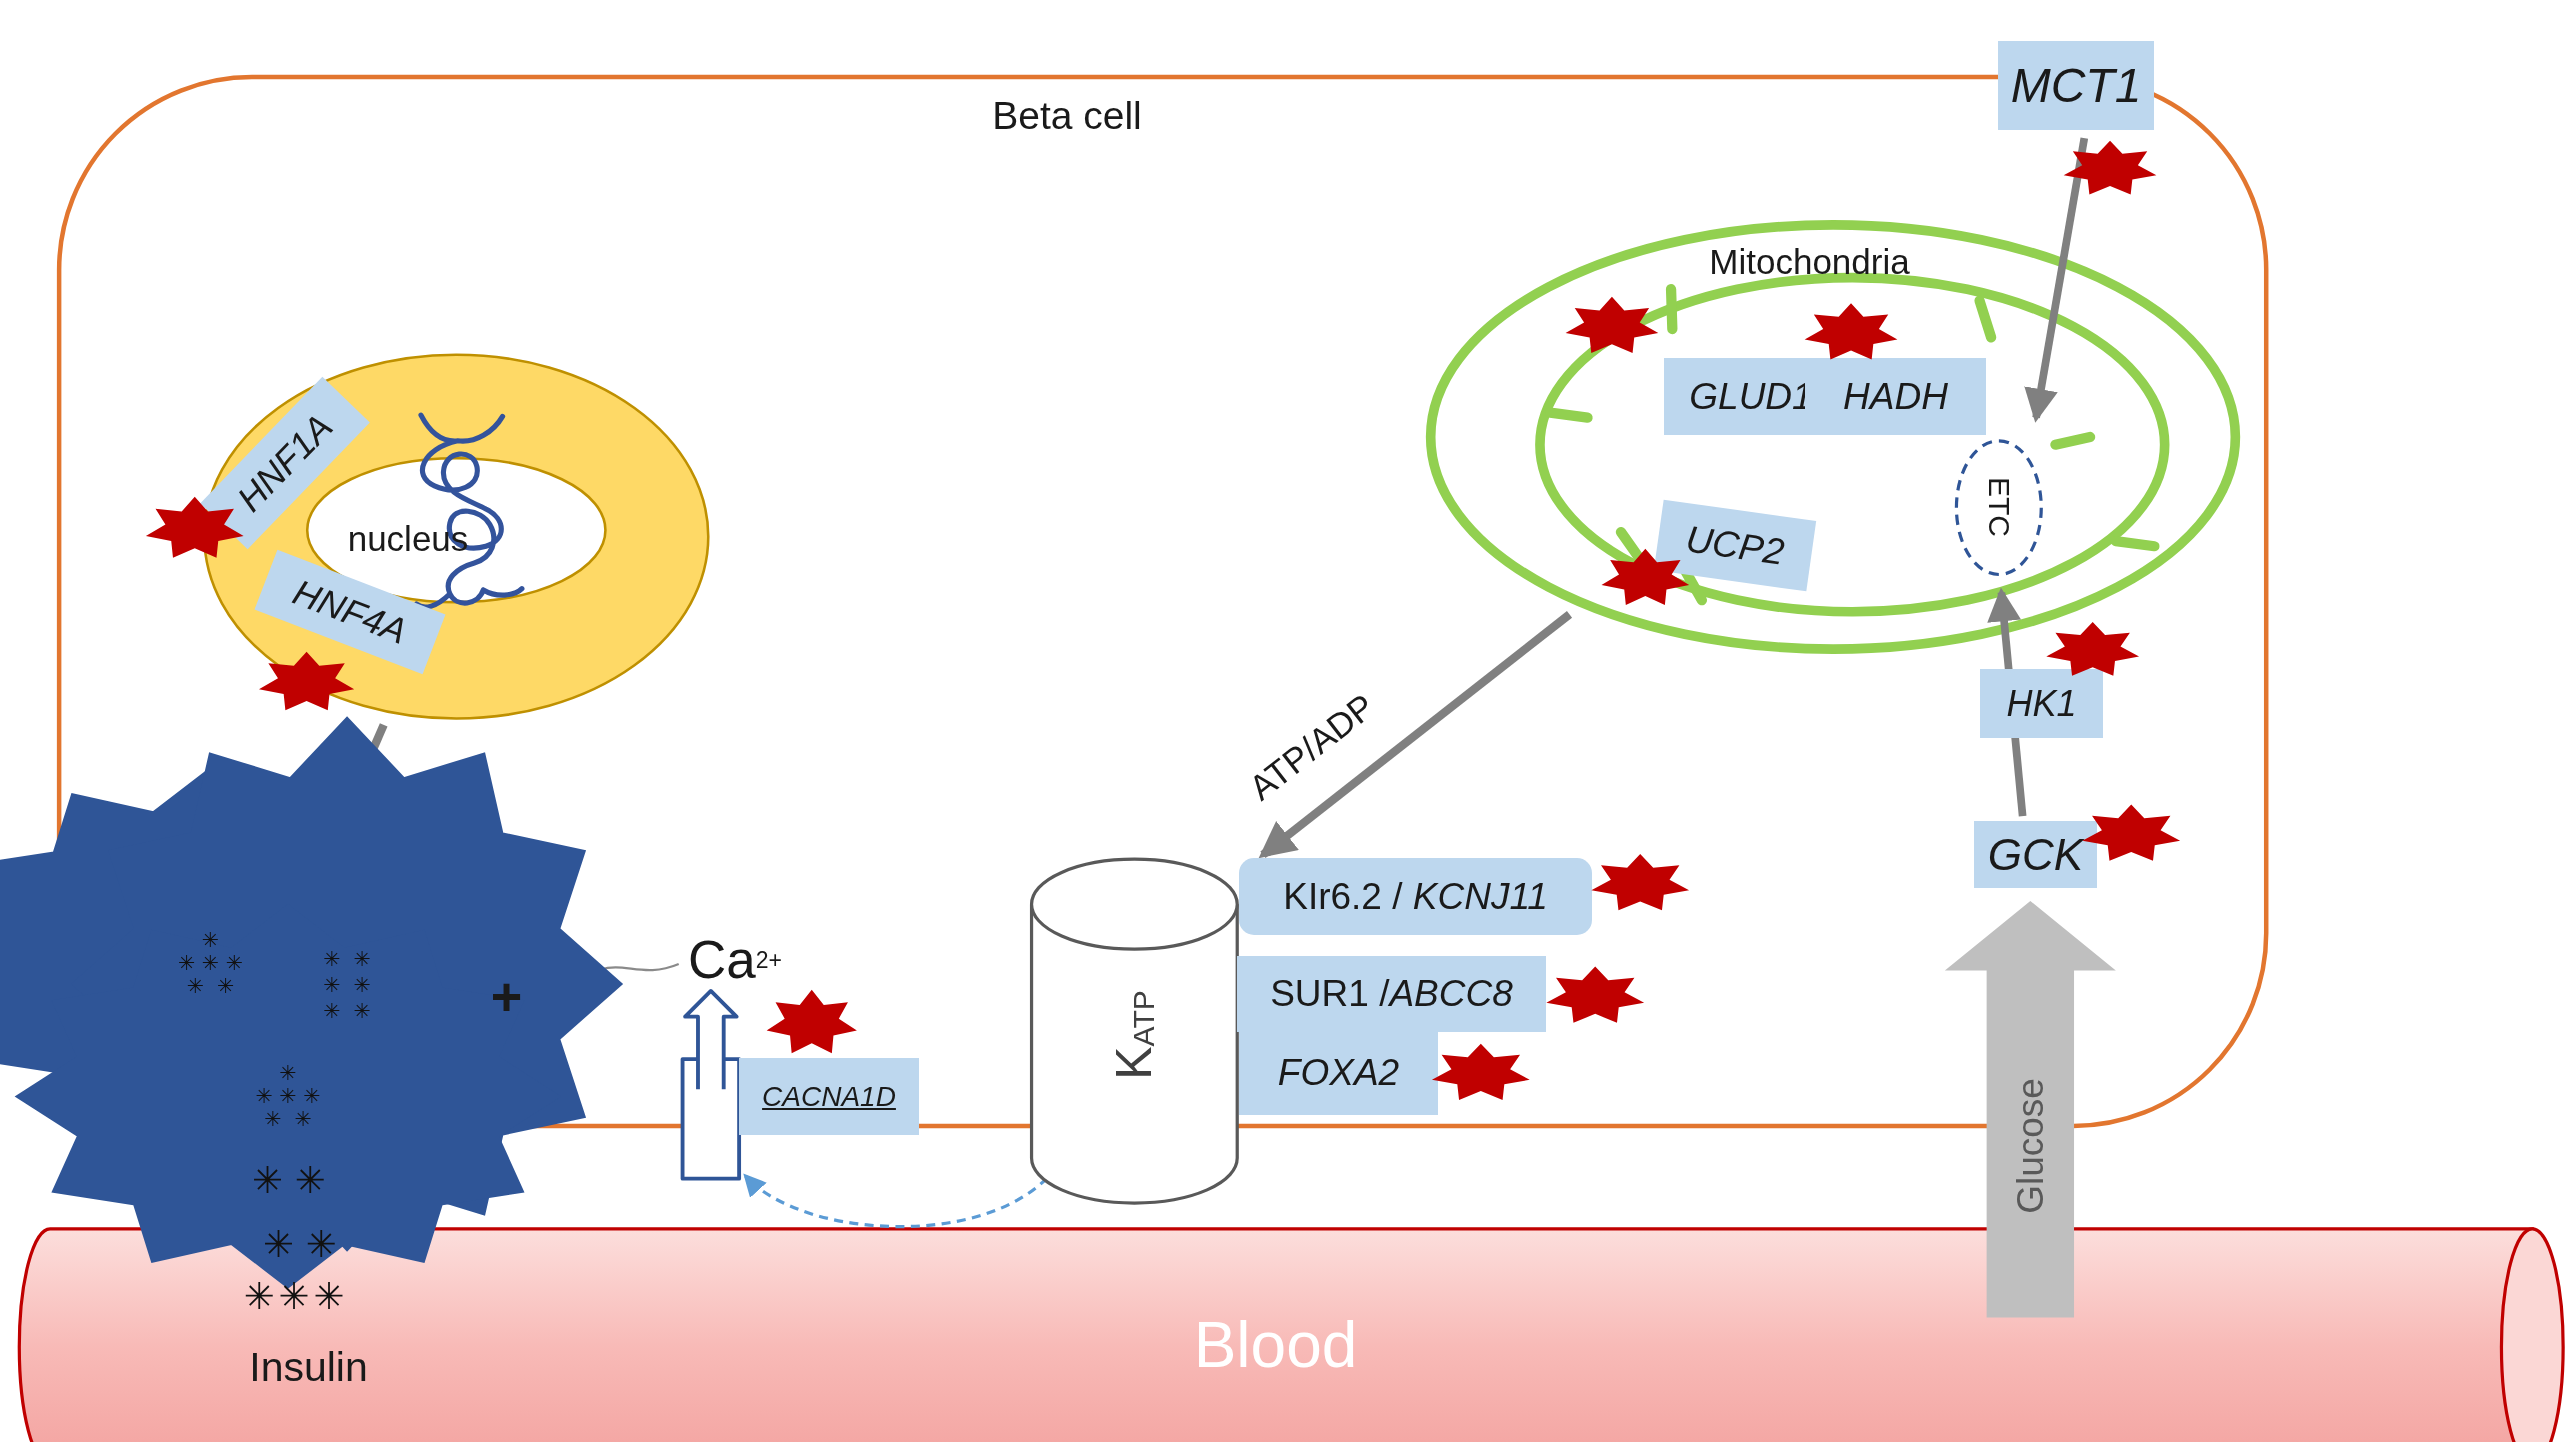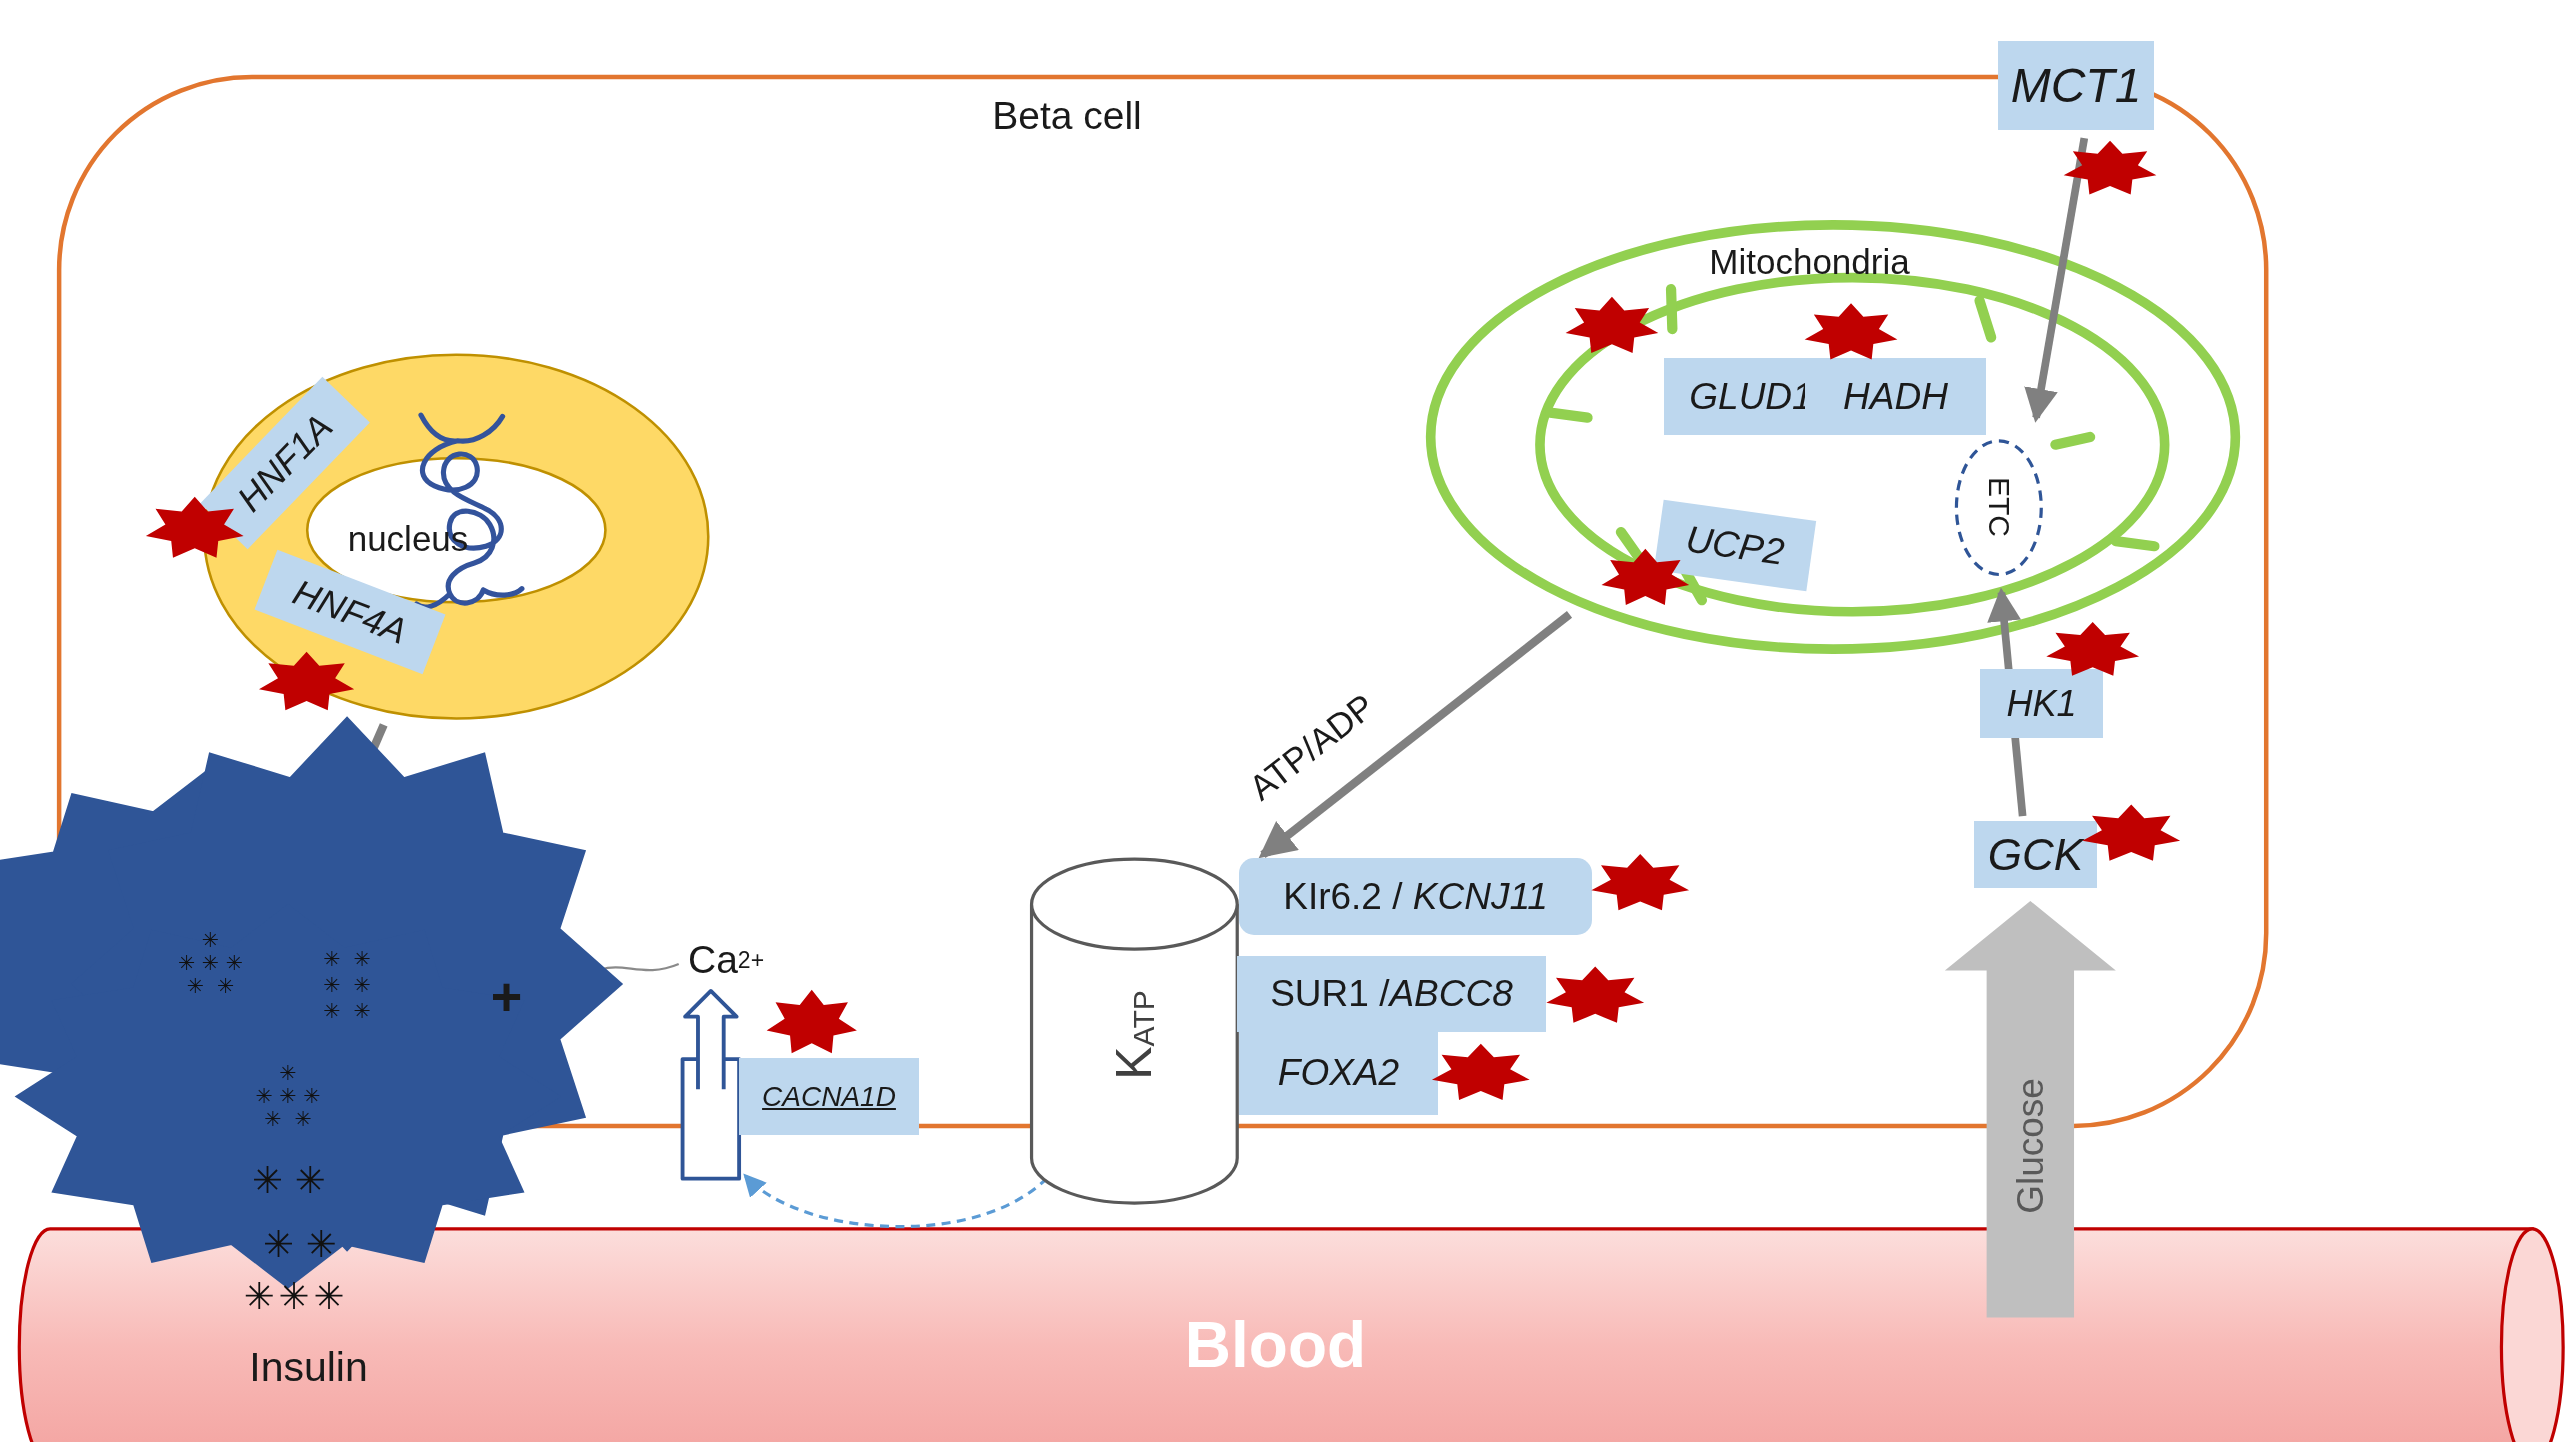--- a/index.html
+++ b/index.html
@@ -143,29 +143,29 @@
 
   <div class="lbl" style="left:1037px;top:974px;width:193px;height:58px;">
     <span style="display:inline-block;transform:rotate(-90deg);color:#404040;">
       <span style="font-size:50px;">K</span><span class="sub" style="font-size:30px;">ATP</span>
     </span>
   </div>
 
   <div class="lbl genebox" style="left:739px;top:1026px;width:180px;height:77px;font-size:28px;text-decoration:underline;">CACNA1D</div>
 
   <div class="lbl" style="left:688px;top:905px;width:109px;height:45px;justify-content:flex-start;">
-    <span style="font-size:39px;">Ca</span>
+    <span style="font-size:53px;">Ca</span>
       <span class="sup" style="font-size:23px;">2+</span>
   </div>
 
   <div class="lbl rot" style="left:1215px;top:695px;width:193px;height:39px;font-size:35px;transform:rotate(-38deg);">ATP/ADP</div>
 
   <div class="lbl" style="left:481px;top:933px;width:51px;height:61px;font-size:54px;font-weight:600;">+</div>
 
-  <div class="lbl" style="left:1147px;top:1276px;width:257px;height:74px;font-size:64px;color:#ffffff;font-weight:bold;">Blood</div>
+  <div class="lbl" style="left:1147px;top:1276px;width:257px;height:74px;font-size:64px;color:#ffffff;">Blood</div>
   <div class="lbl" style="left:228px;top:1310px;width:161px;height:51px;font-size:41px;">Insulin</div>
 
   <div class="lbl stars" style="left:244px;top:1126px;width:90px;height:45px;font-size:37px;">✳ ✳</div>
   <div class="lbl stars" style="left:255px;top:1190px;width:90px;height:45px;font-size:37px;">✳ ✳</div>
   <div class="lbl stars" style="left:248px;top:1242px;width:96px;height:45px;font-size:37px;letter-spacing:3.9px;">✳✳✳</div>
 
   <div class="granule-txt" style="left:159px;top:899px;width:103px;height:64px;font-size:20.6px;line-height:23px;">
     <span style="white-space:pre;">✳</span>
     <span style="white-space:pre;">✳ ✳ ✳</span>
     <span style="white-space:pre;">✳  ✳</span>

